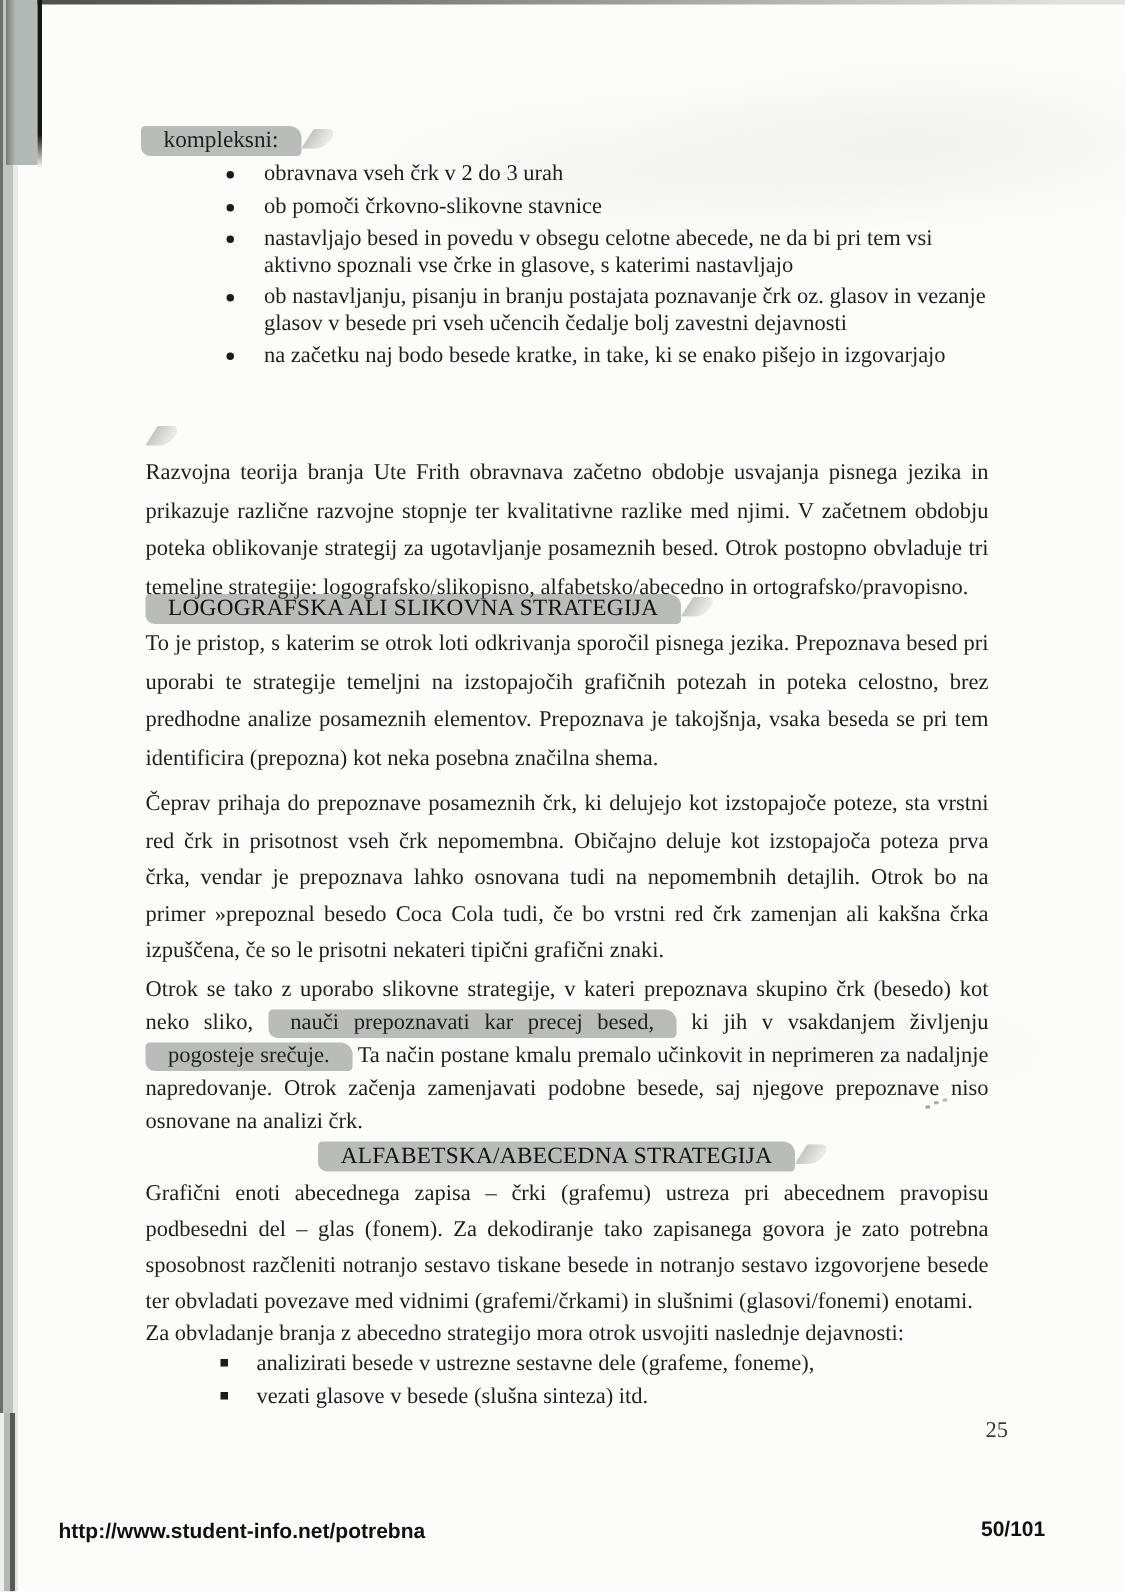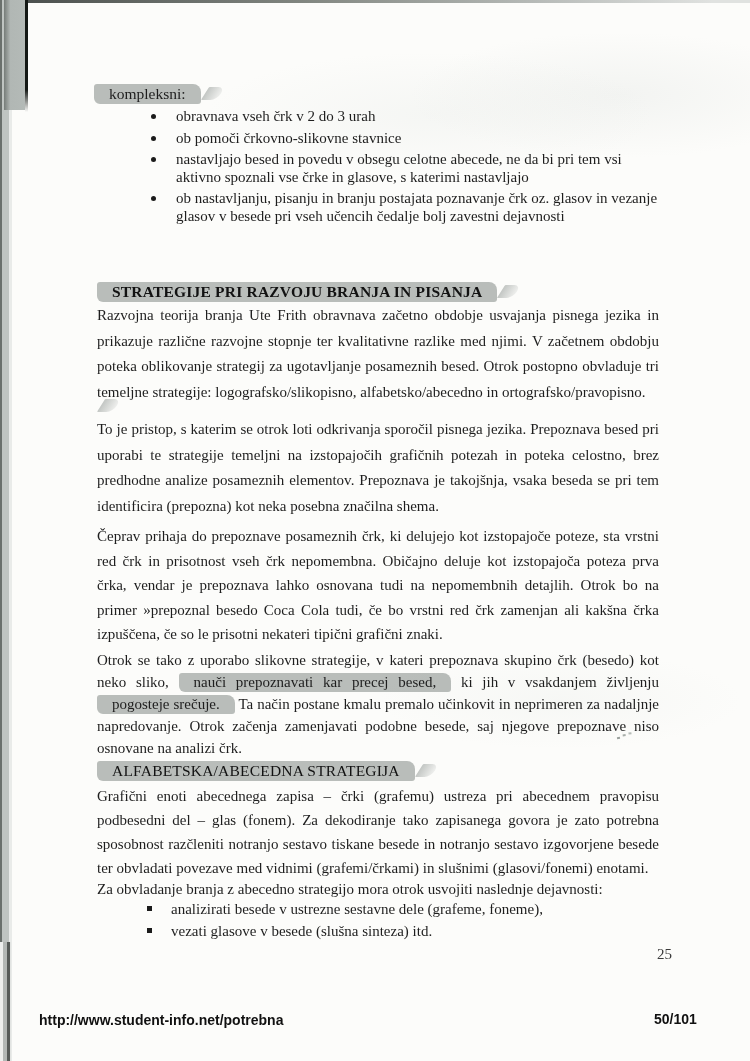--- a/index.html
+++ b/index.html
@@ -76,32 +76,33 @@
 
   <div class="content">
 
     <div class="intro-row"><span class="hl">kompleksni:</span><span class="tail"></span></div>
 
     <ul class="bullets">
       <li>obravnava vseh črk v 2 do 3 urah</li>
       <li>ob pomoči črkovno-slikovne stavnice</li>
       <li>nastavljajo besed in povedu v obsegu celotne abecede, ne da bi pri tem vsi aktivno spoznali vse črke in glasove, s katerimi nastavljajo</li>
       <li>ob nastavljanju, pisanju in branju postajata poznavanje črk oz. glasov in vezanje glasov v besede pri vseh učencih čedalje bolj zavestni dejavnosti</li>
+      <li>na začetku naj bodo besede kratke, in take, ki se enako pišejo in izgovarjajo</li>
     </ul>
 
-    <h2 class="heading bold abs" style="top:283px;"><span class="hl">STRATEGIJE PRI RAZVOJU BRANJA IN PISANJA</span><span class="tail"></span></h2>
+    <h2 class="heading bold abs" style="top:283px;"><span class="tail"></span></h2>
     <p class="para lh26 abs" style="top:303px;">Razvojna teorija branja Ute Frith obravnava začetno obdobje usvajanja pisnega jezika in prikazuje različne razvojne stopnje ter kvalitativne razlike med njimi. V začetnem obdobju poteka oblikovanje strategij za ugotavljanje posameznih besed. Otrok postopno obvladuje tri temeljne strategije: logografsko/slikopisno, alfabetsko/abecedno in ortografsko/pravopisno.</p>
 
-    <h2 class="heading abs" style="top:397px;"><span class="tail"></span></h2>
+    <h2 class="heading abs" style="top:397px;"><span class="hl">LOGOGRAFSKA ALI SLIKOVNA STRATEGIJA</span><span class="tail"></span></h2>
     <p class="para lh26 abs" style="top:417px;">To je pristop, s katerim se otrok loti odkrivanja sporočil pisnega jezika. Prepoznava besed pri uporabi te strategije temeljni na izstopajočih grafičnih potezah in poteka celostno, brez predhodne analize posameznih elementov. Prepoznava je takojšnja, vsaka beseda se pri tem identificira (prepozna) kot neka posebna značilna shema.</p>
     <p class="para lh25 abs" style="top:524px;">Čeprav prihaja do prepoznave posameznih črk, ki delujejo kot izstopajoče poteze, sta vrstni red črk in prisotnost vseh črk nepomembna. Običajno deluje kot izstopajoča poteza prva črka, vendar je prepoznava lahko osnovana tudi na nepomembnih detajlih. Otrok bo na primer »prepoznal besedo Coca Cola tudi, če bo vrstni red črk zamenjan ali kakšna črka izpuščena, če so le prisotni nekateri tipični grafični znaki.</p>
 
     <p class="para lh22 abs" style="top:649px;"><span>Otrok se tako z uporabo slikovne strategije, v kateri prepoznava skupino črk (besedo) kot neko sliko, </span><span class="hl">nauči prepoznavati kar precej besed,</span><span> ki jih v vsakdanjem življenju </span><span class="hl">pogosteje srečuje.</span><span> Ta način postane kmalu premalo učinkovit in neprimeren za nadaljnje napredovanje. Otrok začenja zamenjavati podobne besede, saj njegove prepoznave niso osnovane na analizi črk.</span></p>
 
-    <h2 class="heading abs" style="top:762px;"><span class="hl">ALFABETSKA/ABECEDNA STRATEGIJA</span><span class="tail"></span></h2>
+    <h2 class="heading abs" style="top:762px;text-align:center;"><span class="hl">ALFABETSKA/ABECEDNA STRATEGIJA</span><span class="tail"></span></h2>
     <p class="para lh24 abs" style="top:784px;">Grafični enoti abecednega zapisa – črki (grafemu) ustreza pri abecednem pravopisu podbesedni del – glas (fonem). Za dekodiranje tako zapisanega govora je zato potrebna sposobnost razčleniti notranjo sestavo tiskane besede in notranjo sestavo izgovorjene besede ter obvladati povezave med vidnimi (grafemi/črkami) in slušnimi (glasovi/fonemi) enotami.</p>
     <p class="para abs" style="top:879px;line-height:20px;">Za obvladanje branja z abecedno strategijo mora otrok usvojiti naslednje dejavnosti:</p>
 
     <ul class="squares">
       <li>analizirati besede v ustrezne sestavne dele (grafeme, foneme),</li>
       <li>vezati glasove v besede (slušna sinteza) itd.</li>
     </ul>
 
     <div class="speck"></div>
   </div>

